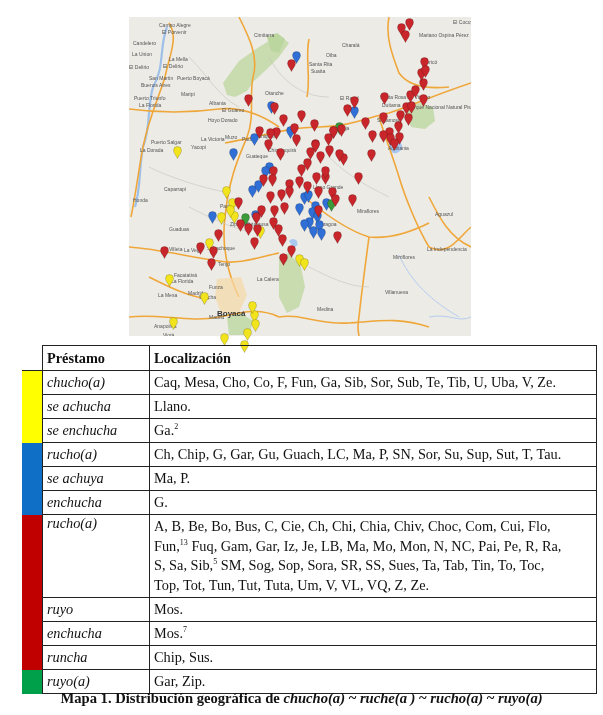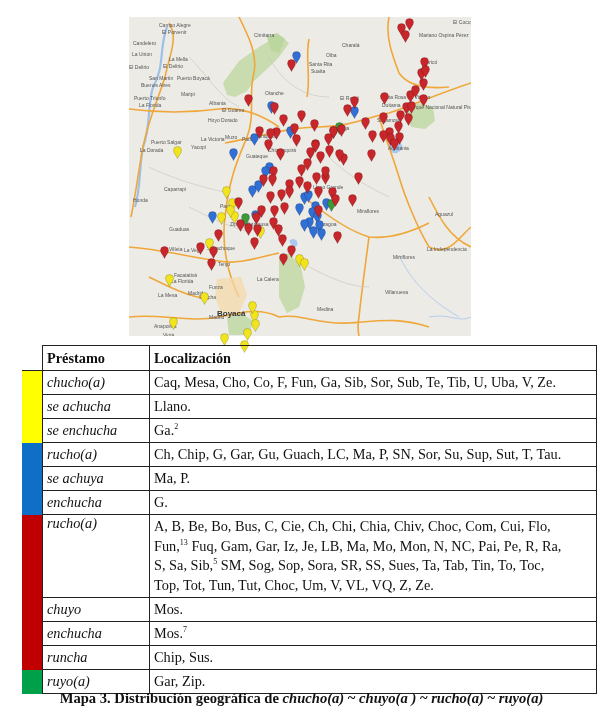--- a/index.html
+++ b/index.html
@@ -594,38 +594,38 @@
           <td class="term">se achuya</td>
           <td class="loc">Ma, P.</td>
         </tr>
         <tr>
           <td class="term">enchucha</td>
           <td class="loc">G.</td>
         </tr>
         <tr>
           <td class="swatch" rowspan="4" style="background: rgb(192, 0, 0);"></td>
           <td class="term" style="vertical-align: top;">rucho(a)</td>
-          <td class="loc multi"><span>A, B, Be, Bo, Bus, C, Cie, Ch, Chi, Chia, Chiv, Choc, Com, Cui, Flo,</span><br><span>Fun,<sup>13</sup> Fuq, Gam, Gar, Iz, Je, LB, Ma, Mo, Mon, N, NC, Pai, Pe, R, Ra,</span><br><span>S, Sa, Sib,<sup>5</sup> SM, Sog, Sop, Sora, SR, SS, Sues, Ta, Tab, Tin, To, Toc,</span><br><span>Top, Tot, Tun, Tut, Choc, Um, V, VL, VQ, Z, Ze.</span></td>
-        </tr>
-        <tr>
-          <td class="term">chuyo</td>
+          <td class="loc multi"><span>A, B, Be, Bo, Bus, C, Cie, Ch, Chi, Chia, Chiv, Choc, Com, Cui, Flo,</span><br><span>Fun,<sup>13</sup> Fuq, Gam, Gar, Iz, Je, LB, Ma, Mo, Mon, N, NC, Pai, Pe, R, Ra,</span><br><span>S, Sa, Sib,<sup>5</sup> SM, Sog, Sop, Sora, SR, SS, Sues, Ta, Tab, Tin, To, Toc,</span><br><span>Top, Tot, Tun, Tut, Tuta, Um, V, VL, VQ, Z, Ze.</span></td>
+        </tr>
+        <tr>
+          <td class="term">ruyo</td>
           <td class="loc">Mos.</td>
         </tr>
         <tr>
           <td class="term">enchucha</td>
           <td class="loc">Mos.<sup>7</sup></td>
         </tr>
         <tr>
           <td class="term">runcha</td>
           <td class="loc">Chip, Sus.</td>
         </tr>
         <tr>
           <td class="swatch" rowspan="1" style="background: rgb(0, 160, 74);"></td>
           <td class="term">ruyo(a)</td>
           <td class="loc">Gar, Zip.</td>
         </tr>
       </tbody>
   </table>
 </div>
 
 <div id="caption">
-  <span>Mapa 3. Distribución geográfica de </span><i>chucho(a)</i><span> ~ </span><i>chuyo(a )</i><span> ~ </span><i>rucho(a)</i><span> ~ </span><i>ruyo(a)</i>
+  <span>Mapa 1. Distribución geográfica de </span><i>chucho(a)</i><span> ~ </span><i>ruche(a )</i><span> ~ </span><i>rucho(a)</i><span> ~ </span><i>ruyo(a)</i>
 </div>
 
 </body></html>

